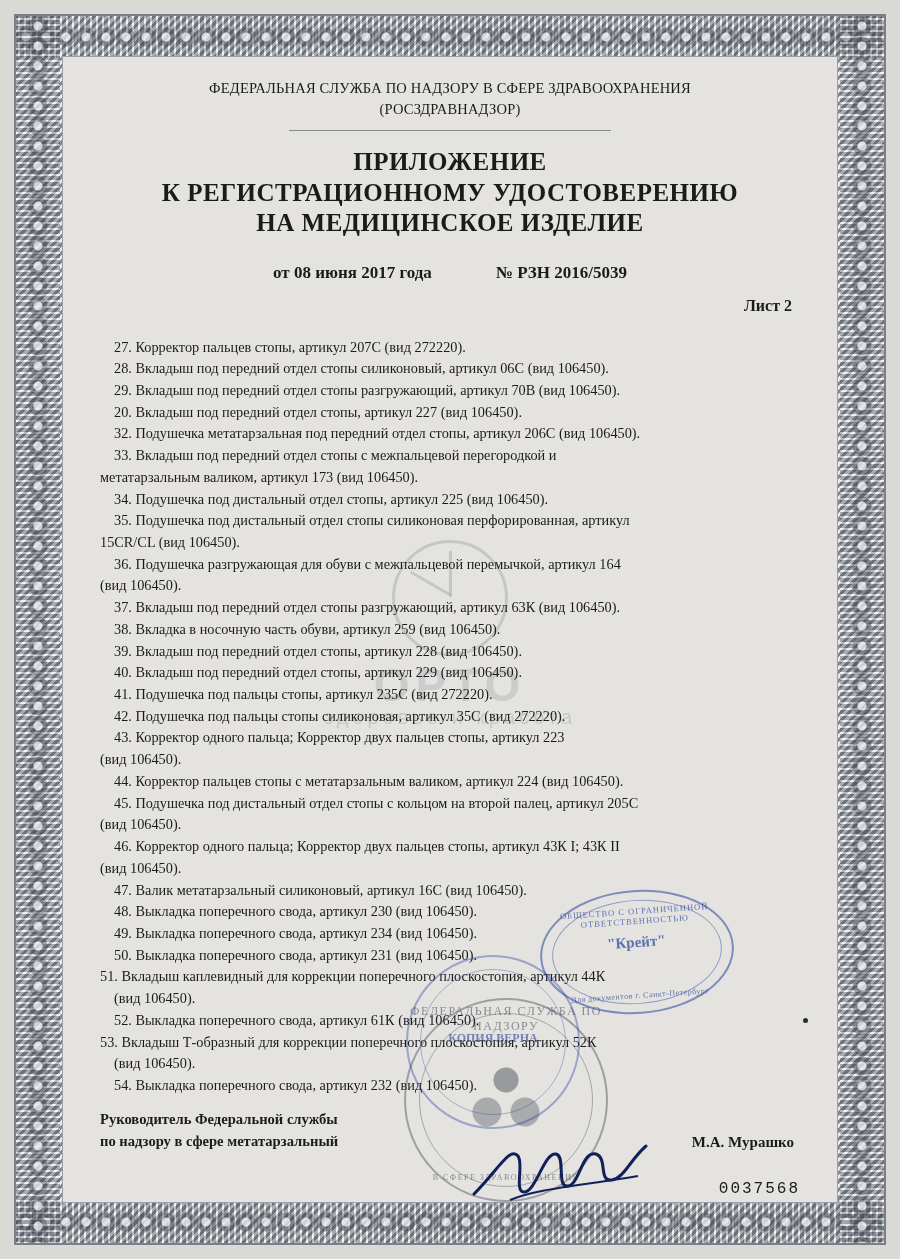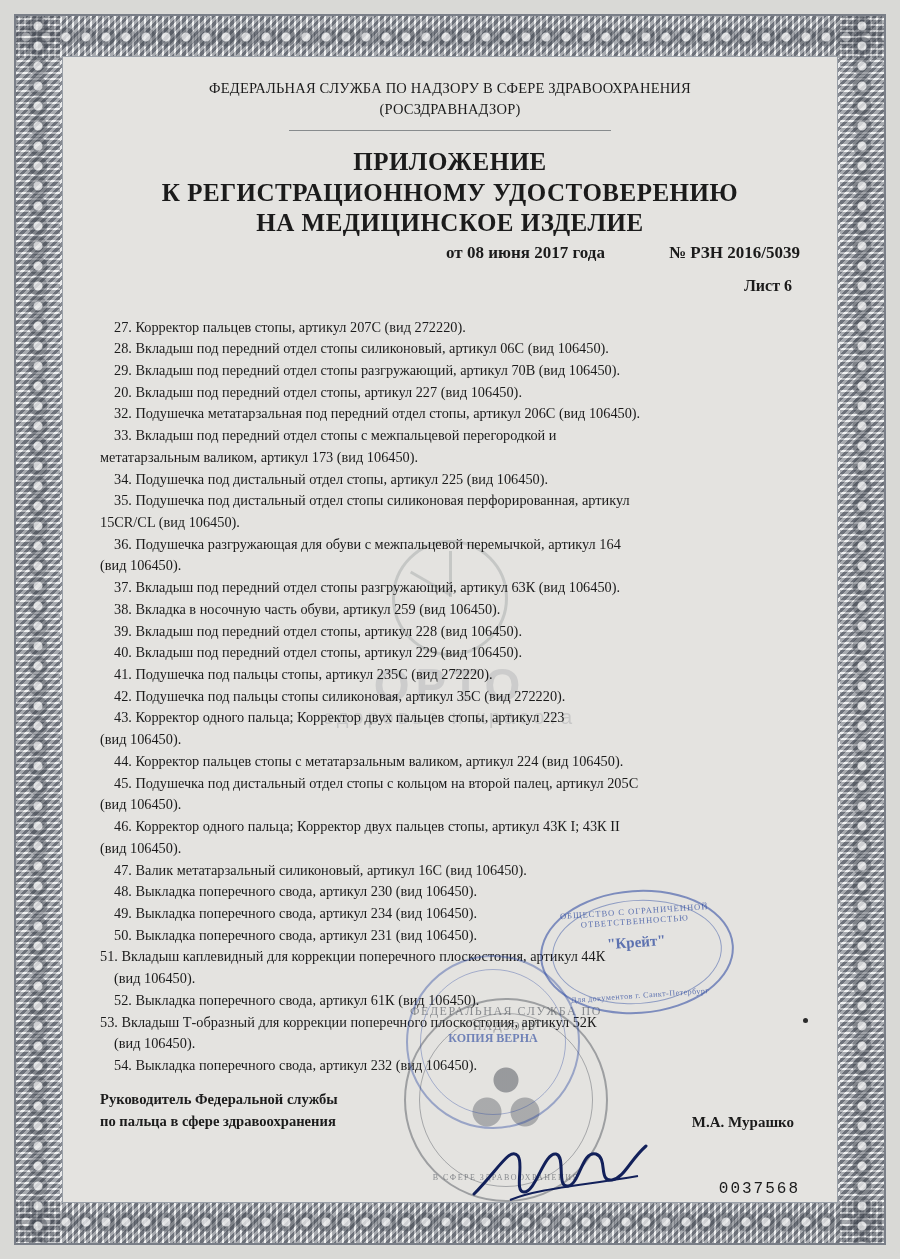--- a/index.html
+++ b/index.html
@@ -124,25 +124,25 @@
     text-align: center;
     font-weight: 700;
     margin-top: 16px;
     line-height: 1.22;
   }
   .title .l1 { font-size: 25px; letter-spacing: .5px; }
   .title .l2 { font-size: 25px; letter-spacing: .5px; }
   .title .l3 { font-size: 25px; letter-spacing: .5px; }
   .dateline {
     display: flex;
-    justify-content: flex-end;
+    justify-content: center;
     gap: 64px;
     font-size: 17px;
     font-weight: 700;
-    margin-top: 4px;
+    margin-top: 24px;
   }
   .sheet {
     text-align: right;
     font-size: 16px;
     font-weight: 700;
     margin-top: 14px;
     padding-right: 8px;
   }
 
   .items {
@@ -299,21 +299,21 @@
       <div class="l1">ПРИЛОЖЕНИЕ</div>
       <div class="l2">К РЕГИСТРАЦИОННОМУ УДОСТОВЕРЕНИЮ</div>
       <div class="l3">НА МЕДИЦИНСКОЕ ИЗДЕЛИЕ</div>
     </div>
 
     <div class="dateline">
       <span>от  08 июня 2017 года</span>
       <span>№  РЗН 2016/5039</span>
     </div>
 
-    <div class="sheet">Лист  6</div>
+    <div class="sheet">Лист  2</div>
 
     <div class="items" id="items-list">
         <p class="item">27. Корректор пальцев стопы, артикул 207С (вид 272220).</p>
         <p class="item">28. Вкладыш под передний отдел стопы силиконовый, артикул 06С (вид 106450).</p>
         <p class="item">29. Вкладыш под передний отдел стопы разгружающий, артикул 70В (вид 106450).</p>
         <p class="item">20. Вкладыш под передний отдел стопы, артикул 227 (вид 106450).</p>
         <p class="item">32. Подушечка метатарзальная под передний отдел стопы, артикул 206С (вид 106450).</p>
         <p class="item">33. Вкладыш под передний отдел стопы с межпальцевой перегородкой и</p>
         <p class="item cont">метатарзальным валиком, артикул 173 (вид 106450).</p>
         <p class="item">34. Подушечка под дистальный отдел стопы, артикул 225 (вид 106450).</p>
@@ -342,21 +342,21 @@
         <p class="item">(вид 106450).</p>
         <p class="item">52. Выкладка поперечного свода, артикул 61К (вид 106450).</p>
         <p class="item cont">53. Вкладыш Т-образный для коррекции поперечного плоскостопия, артикул 52К</p>
         <p class="item">(вид 106450).</p>
         <p class="item">54. Выкладка поперечного свода, артикул 232 (вид 106450).</p>
       </div>
 
     <div class="signature">
       <div class="sig-role">
         <div>Руководитель Федеральной службы</div>
-        <div>по пальца в сфере здравоохранения</div>
+        <div>по надзору в сфере метатарзальный</div>
       </div>
       <div class="sig-name">М.А. Мурашко</div>
     </div>
   </div>
 
   <div class="stamp stamp-gray">
     <div class="ring2"></div>
     <div class="arc-top">ФЕДЕРАЛЬНАЯ СЛУЖБА ПО НАДЗОРУ</div>
     <div class="eagle"></div>
     <div class="arc-bot">В СФЕРЕ ЗДРАВООХРАНЕНИЯ</div>

